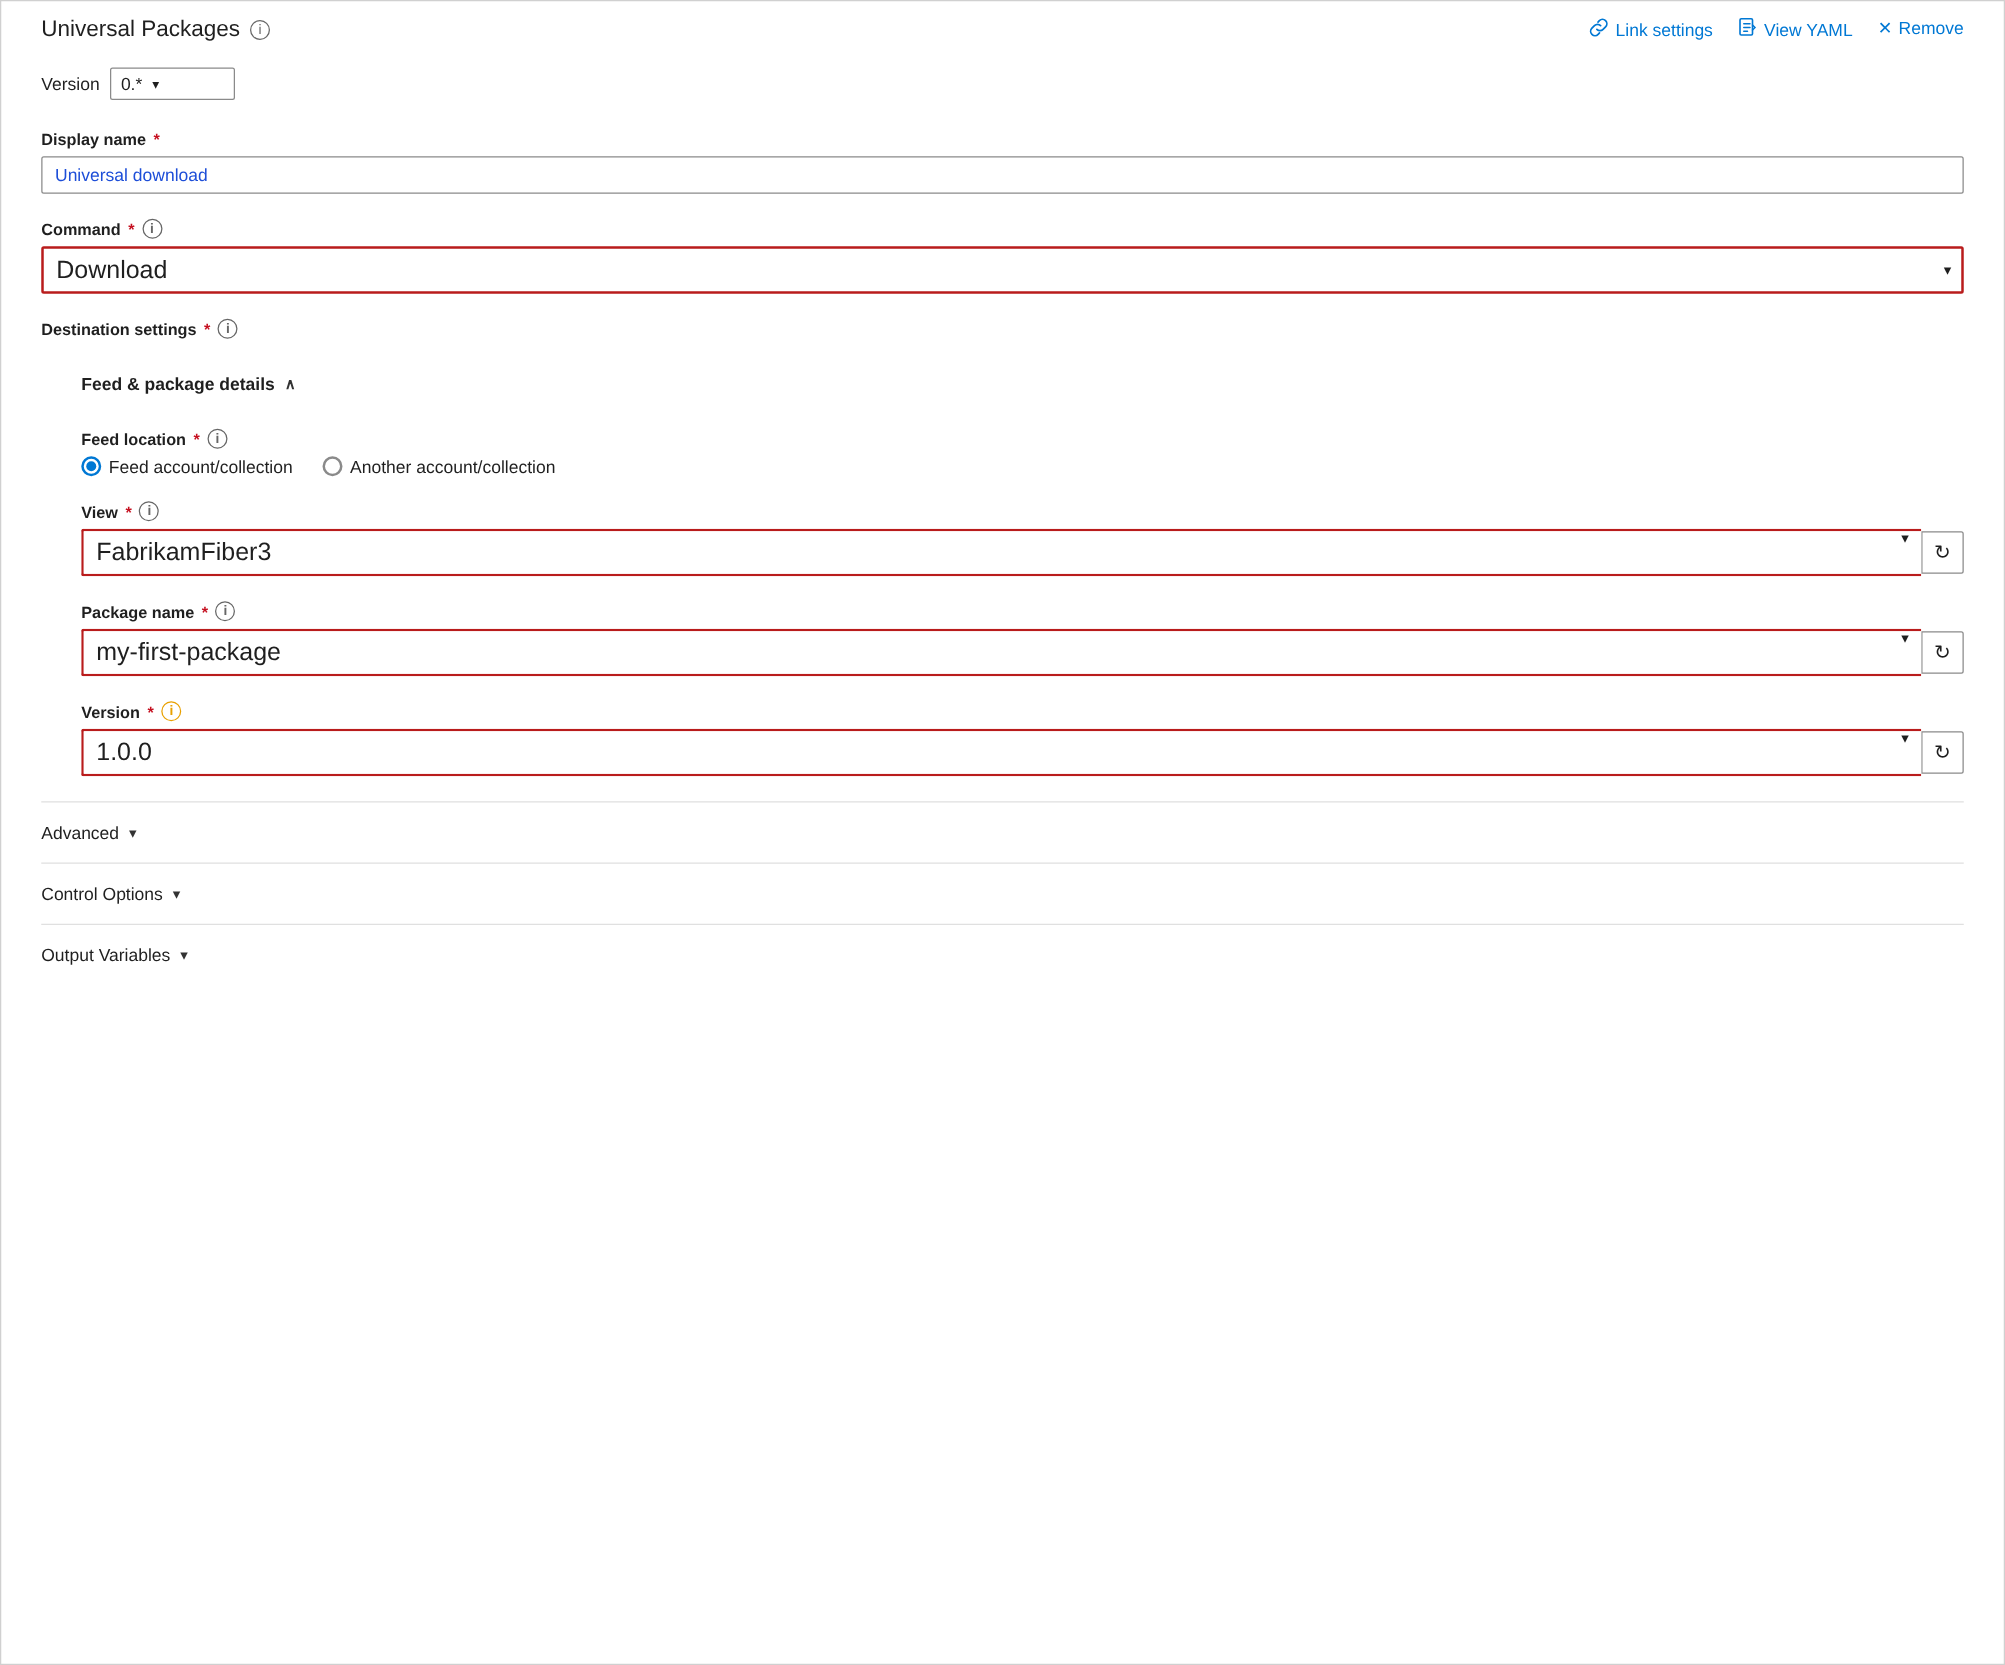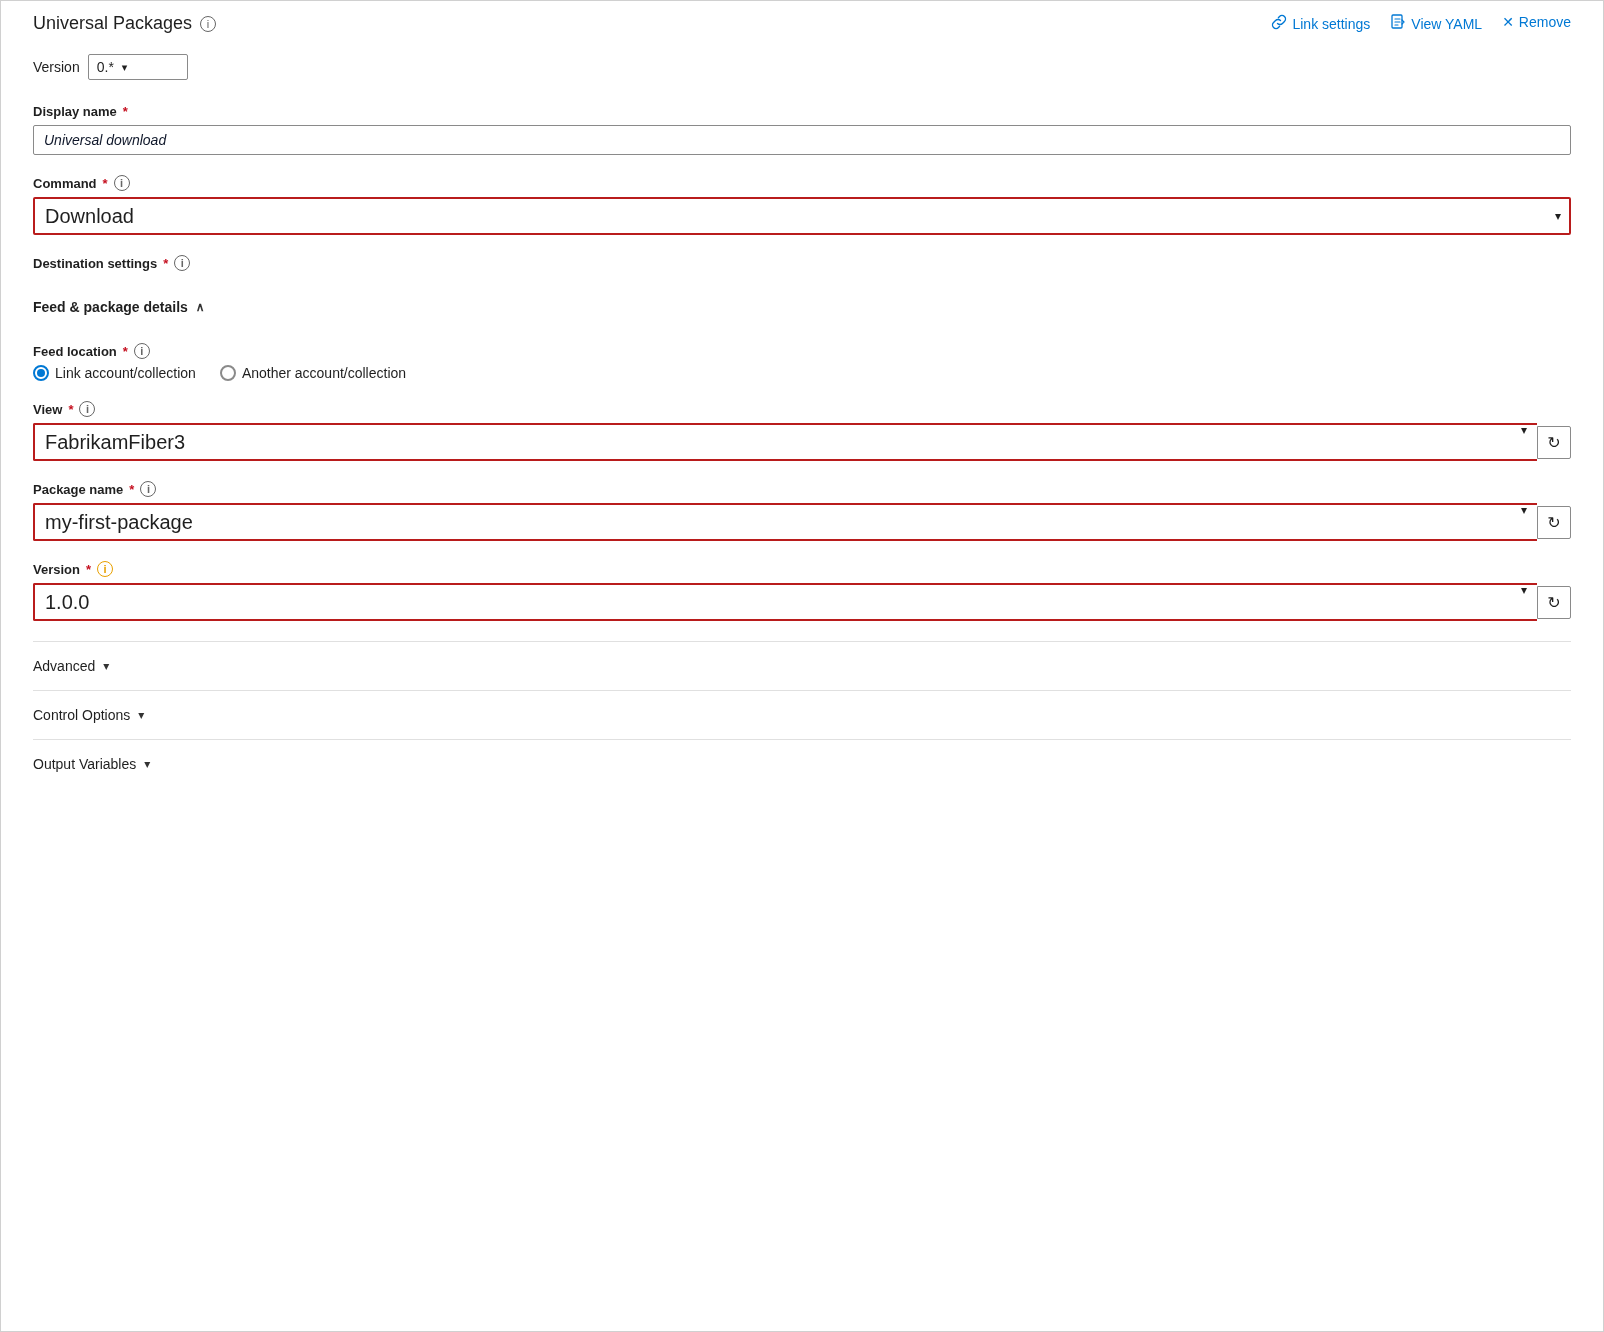--- a/index.html
+++ b/index.html
@@ -94,23 +94,22 @@
     .required-star {
       color: #c50f1f;
       font-weight: bold;
     }
     .form-input {
       width: 100%;
       border: 1px solid #8a8a8a;
       border-radius: 2px;
       padding: 6px 10px;
       font-size: 14px;
-      color: #0f172a;
+      color: #1d4ed8;
       outline: none;
-      font-style: italic;
     }
     .select-wrapper {
       position: relative;
       display: flex;
       align-items: center;
     }
     .form-select {
       width: 100%;
       border: 2px solid #b91c1c;
       border-radius: 2px;
@@ -168,20 +167,21 @@
       color: #1f1f1f;
       border-top: 1px solid #e0e0e0;
     }
     .collapsible-header:first-of-type {
       border-top: none;
     }
     .chevron-up { display: inline-block; font-size: 12px; color: #333; }
     .chevron-down { display: inline-block; font-size: 12px; color: #333; }
     .feed-package-section {
       margin-bottom: 0;
+      margin-left: 32px;
     }
     .feed-package-header {
       display: flex;
       align-items: center;
       gap: 8px;
       font-size: 14px;
       font-weight: 600;
       color: #1f1f1f;
       margin-bottom: 16px;
       padding-top: 8px;
@@ -339,21 +339,21 @@
 
     <div class="form-section">
       <div class="form-label">
         <span>Feed location</span>
         <span class="required-star">*</span>
         <span class="info-icon">i</span>
       </div>
       <div class="radio-group">
         <label class="radio-option">
           <div class="radio-circle selected"></div>
-          <span>Link account/collection</span>
+          <span>Feed account/collection</span>
         </label>
         <label class="radio-option">
           <div class="radio-circle"></div>
           <span>Another account/collection</span>
         </label>
       </div>
     </div>
 
     <div class="form-section">
       <div class="form-label">

